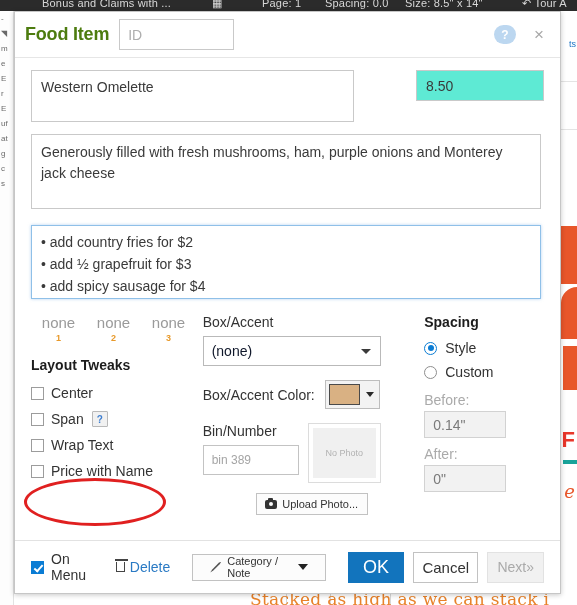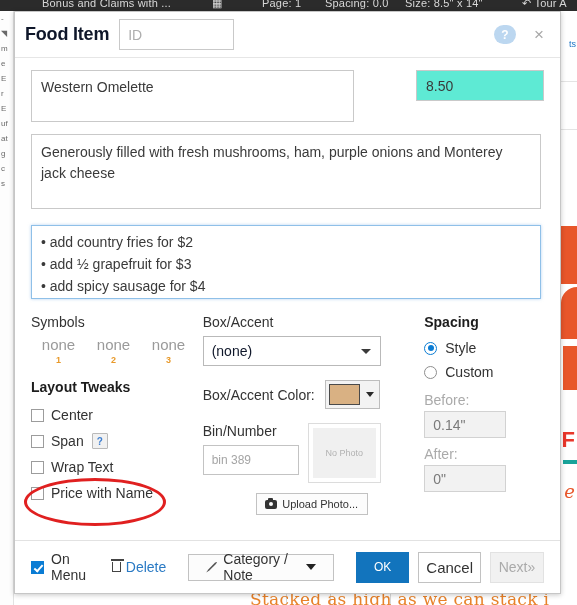--- a/index.html
+++ b/index.html
@@ -70,21 +70,21 @@
     position:absolute; left:14px; top:11px; width:547px; height:583px;
     background:#ffffff; border:1px solid #c6c6c6;
     box-shadow:0 1px 5px rgba(0,0,0,.22);
   }
 
   .modal-header {
     position:relative; height:46px; border-bottom:1px solid #e6e6e6;
     display:flex; align-items:center; padding:0 12px 0 10px;
   }
   .modal-title {
-    font-size:18px; color:#0f172a; font-weight:600; letter-spacing:-.2px;
+    font-size:18px; color:#4d7c0f; font-weight:600; letter-spacing:-.2px;
   }
   .id-input {
     margin-left:10px; width:115px; height:31px; border:1px solid #c9c9c9;
     background:#fff; font-size:14px; color:#444; padding:0 8px;
     font-family:"Liberation Sans", sans-serif; outline:none;
   }
   .id-input::placeholder { color:#adadad; }
   .header-right { margin-left:auto; display:flex; align-items:center; gap:14px; }
   .help-btn {
     width:22px; height:19px; border-radius:10px; background:#bcd7f0;
@@ -251,34 +251,34 @@
     width:9px; height:10px; border:1px solid #444; border-top:none;
     position:relative; flex:none;
   }
   .trash::before {
     content:""; position:absolute; left:-2px; top:-3px; width:13px; height:2px;
     background:#444;
   }
   .cat-btn {
     margin-left:22px; height:27px; border:1px solid #c2c2c2; background:#fcfcfc;
     display:flex; align-items:center; gap:6px; padding:0 17px; cursor:pointer;
-    font-size:14px; color:#333;
+    font-size:11px; color:#333;
   }
   .pencil {
     width:11px; height:11px; flex:none;
     background:linear-gradient(135deg,#555 0 55%,#bbb 55% 80%,#555 80%);
     transform:rotate(0deg); clip-path:polygon(0 100%,18% 72%,78% 12%,100% 0,88% 22%,28% 82%);
   }
   .chev {
     width:0; height:0; border-left:5px solid transparent;
     border-right:5px solid transparent; border-top:6px solid #222;
   }
   .ok-btn {
     margin-left:22px; width:62px; height:31px; background:#1274bd; color:#fff;
-    font-size:12px; border:none; cursor:pointer;
+    font-size:18px; border:none; cursor:pointer;
     font-family:"Liberation Sans", sans-serif;
   }
   .cancel-btn {
     margin-left:9px; width:72px; height:31px; background:#fff; color:#333;
     font-size:15px; border:1px solid #c2c2c2; cursor:pointer;
     font-family:"Liberation Sans", sans-serif;
   }
   .next-btn {
     margin-left:9px; width:62px; height:31px; background:#f1f1f1; color:#aaa;
     font-size:14px; border:1px solid #e2e2e2; cursor:pointer;
@@ -364,21 +364,20 @@
 
       <textarea class="desc-box" style="">Generously filled with fresh mushrooms, ham, purple onions and Monterey jack cheese</textarea>
 
       <textarea class="extras-box" style="">• add country fries for $2
 • add ½ grapefruit for $3
 • add spicy sausage for $4</textarea>
 
       <div class="cols">
 
         <div class="col-left">
-          <div class="sec-head">Symbols</div>
           <div class="symbols-row">
             <div class="symbol-cell">
               <div class="symbol-none">none</div>
               <div class="symbol-num">1</div>
             </div>
             <div class="symbol-cell">
               <div class="symbol-none">none</div>
               <div class="symbol-num">2</div>
             </div>
             <div class="symbol-cell">

